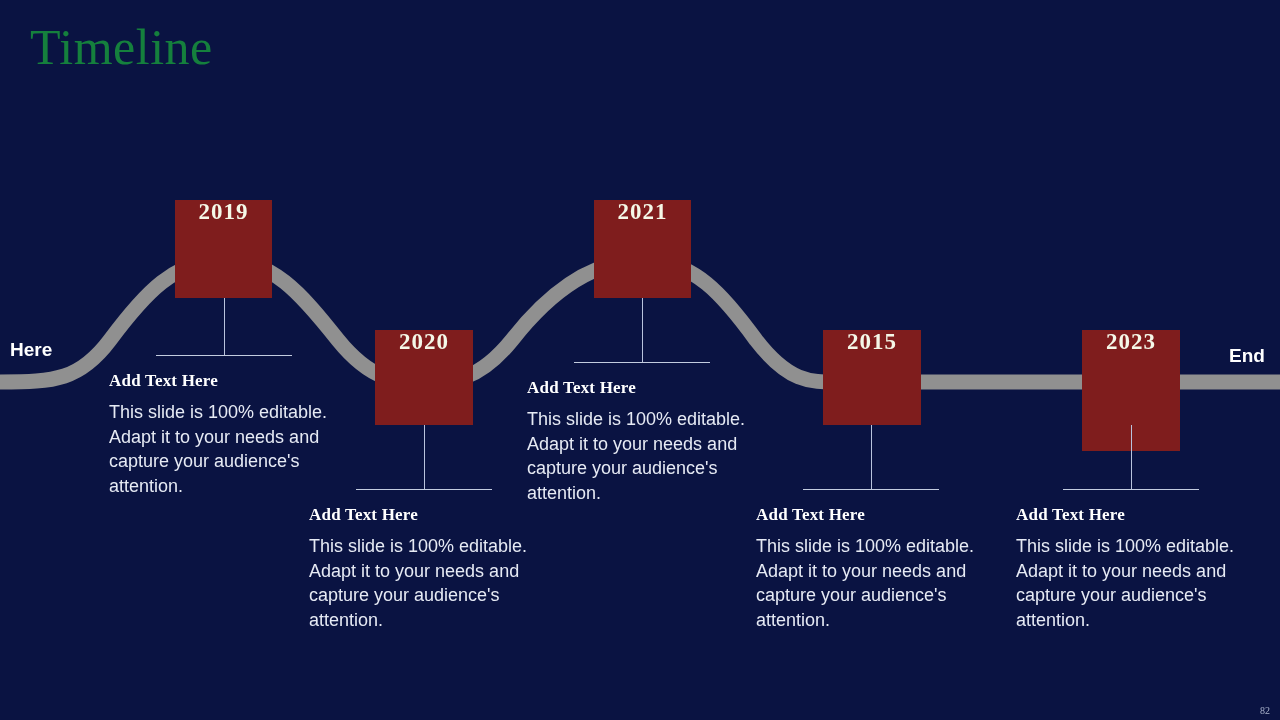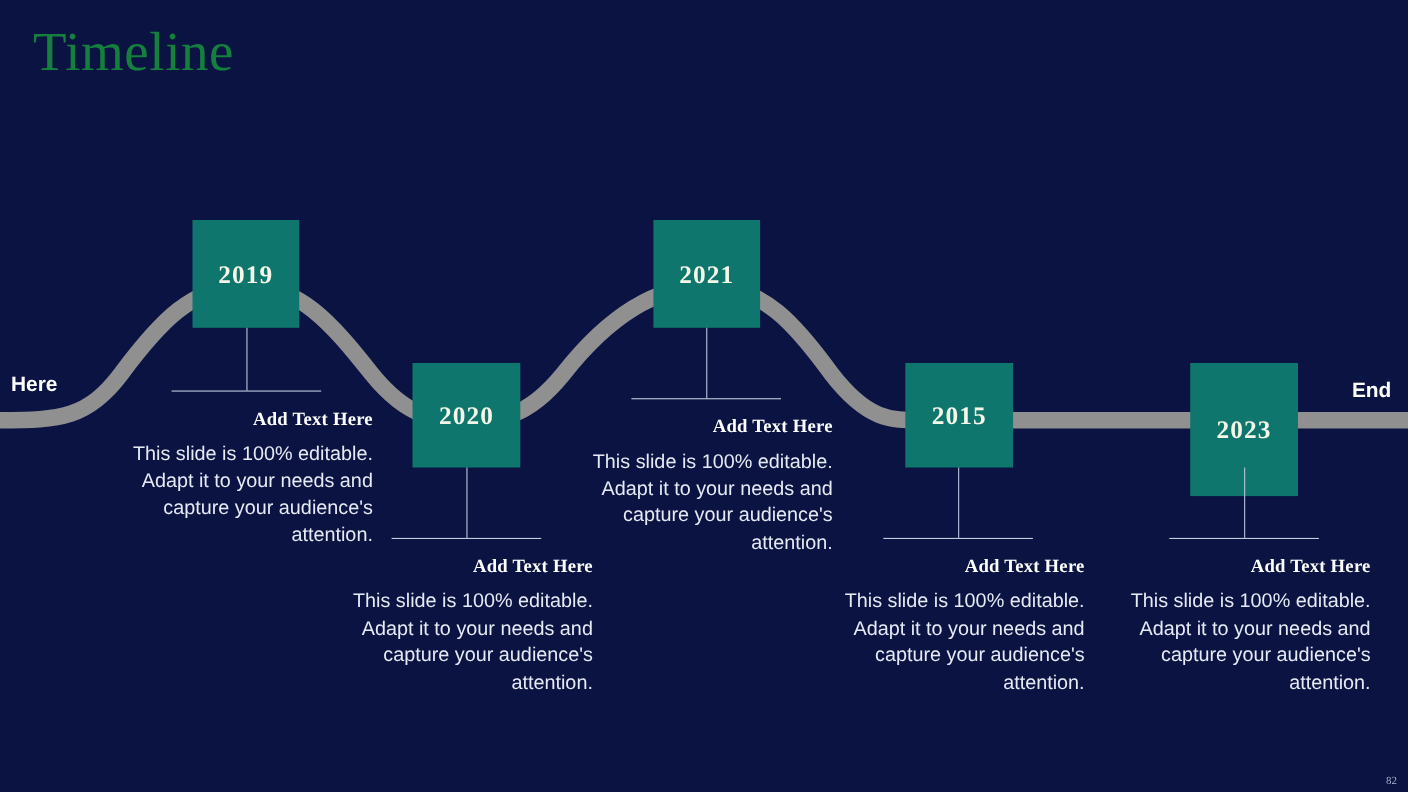--- a/index.html
+++ b/index.html
@@ -54,23 +54,22 @@
     font-weight: bold;
     color: #ffffff;
     white-space: nowrap;
   }
   #start-label { left: 10px; top: 339px; }
   #end-label   { left: 1229px; top: 345px; }
 
   
   .year-box {
     position: absolute;
-    background: #0f766e;
+    background: #7f1d1d;
     display: flex;
-    align-items: center;
     justify-content: center;
   }
   .year-box-text {
     font-family: "Liberation Serif", serif;
     font-weight: bold;
     font-size: 23px;
     color: #f5f8e8;
     letter-spacing: 1px;
     line-height: 1;
   }
@@ -79,21 +78,21 @@
   .connector-stem {
     position: absolute;
     width: 1px;
     background: #b9c3dd;
   }
 
   
   .text-block {
     position: absolute;
     width: 230px;
-    text-align: right;
+    text-align: left;
   }
   .text-block-rule {
     width: 136px;
     height: 1px;
     background: #c3ccdf;
     margin: 0 auto 16px auto;
   }
   .text-block-heading {
     font-family: "Liberation Serif", serif;
     font-weight: bold;

